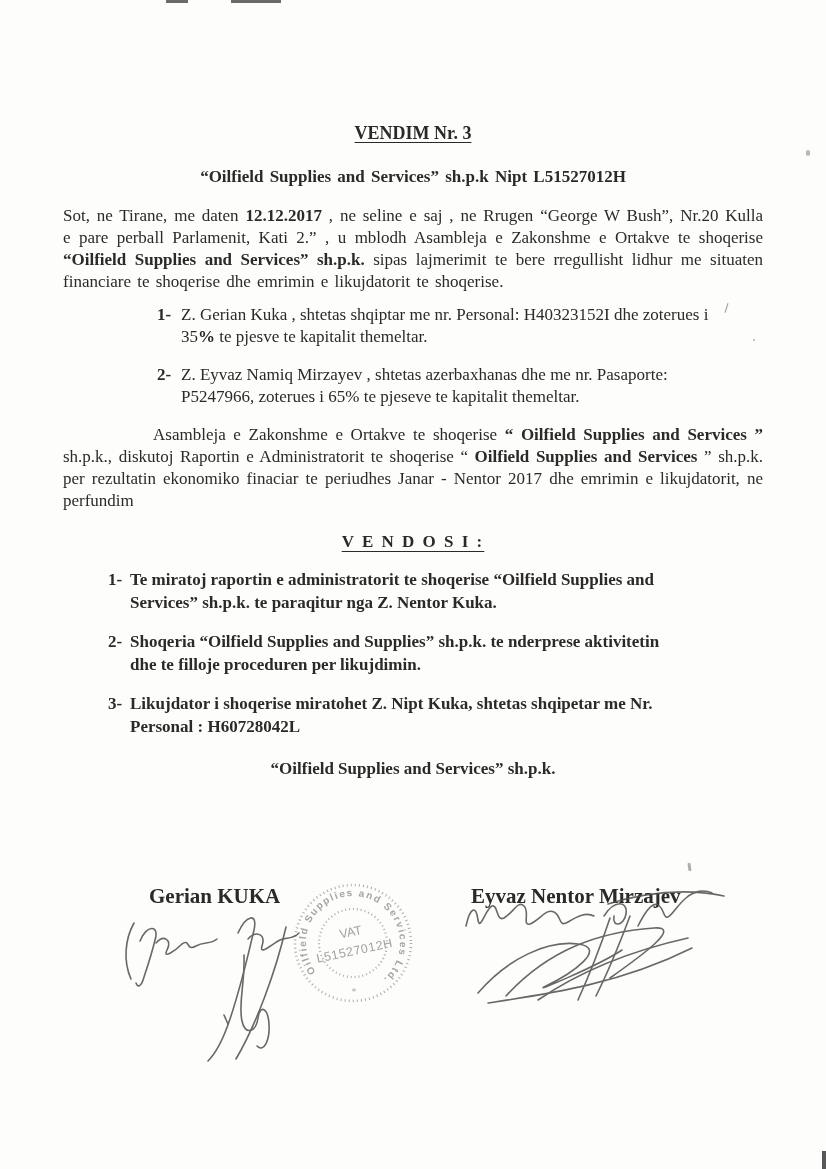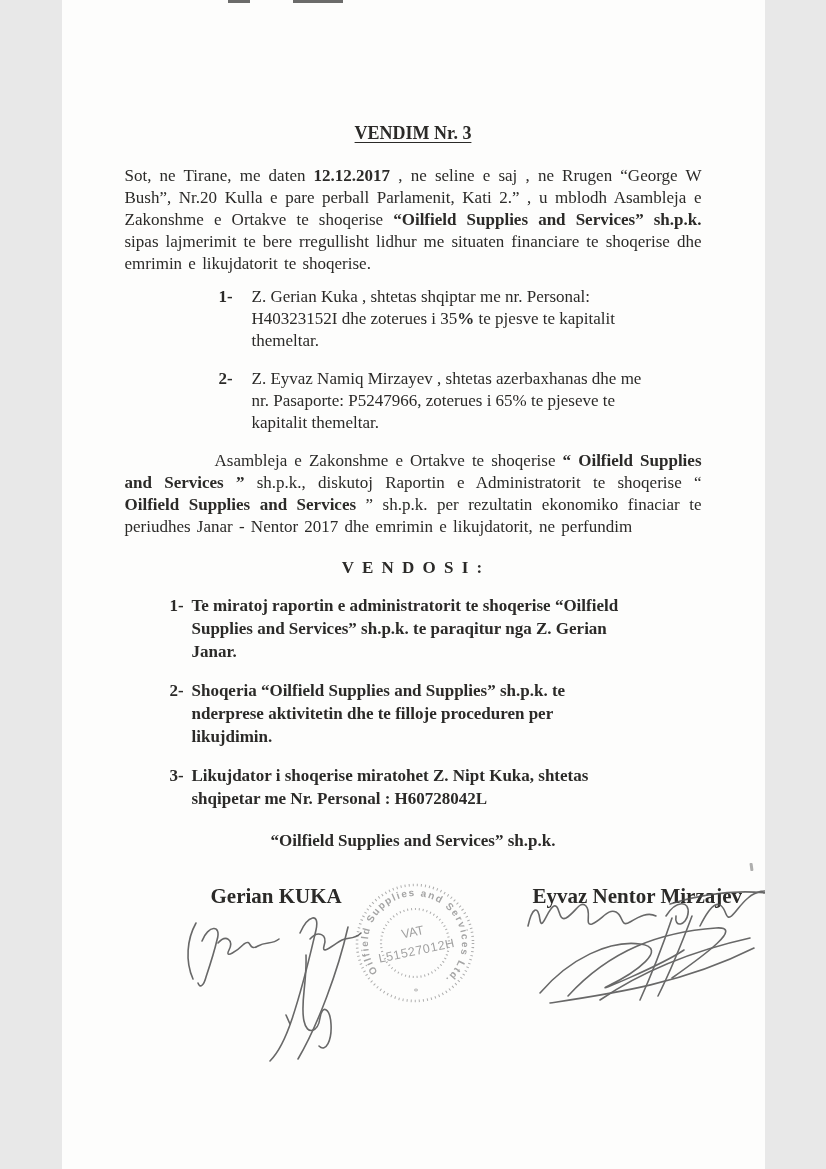--- a/index.html
+++ b/index.html
@@ -1,18 +1,18 @@
 <!DOCTYPE html>
 <html><head>
 <meta charset="utf-8">
 <style>
   html,body{margin:0;padding:0;background:#e8e8e8;}
   .page{
     position:relative;
-    width:703px;height:1169px;
+    width:826px;height:1169px;
     margin:0 auto;
     background:#fdfdfc;
     overflow:hidden;
     font-family:"Liberation Serif","DejaVu Serif",serif;
     color:#2b2a28;
   }
   .content{
     padding:123px 63px 0 63px;
     font-size:17px;
     line-height:22px;
@@ -49,34 +49,35 @@
     margin-right:50px;
   }
   .attendee{
     display:flex;
     margin-bottom:16px;
   }
   .attendee .num{
     flex:0 0 24px;
     font-weight:bold;
   }
-  .attendee .txt{flex:1;margin-left:9px;}
+  .attendee .txt{flex:1;}
   .discussion{
     margin-top:16px;
     text-align:justify;
     text-indent:90px;
     word-spacing:2px;
   }
   .vendosi{
     margin-top:19px;
     text-align:center;
     font-weight:bold;
     font-size:17px;
   }
   .vendosi span{
+    text-decoration:underline;
     text-underline-offset:4px;
     letter-spacing:2px;
   }
   .decisions{
     margin-top:15px;
     margin-left:45px;
     margin-right:78px;
     font-weight:bold;
     line-height:23px;
   }
@@ -118,20 +119,21 @@
 
 <div class="page">
 
   <div class="content">
 
     <div class="doc-title">
       <span>VENDIM Nr. 3</span>
     </div>
 
     <div class="subtitle">
+      <div class="sub2">“Oilfield Supplies and Services” sh.p.k  Nipt  L51527012H</div>
     </div>
 
     <p class="intro" style="margin:17px 0 0 0;"><span>Sot, ne Tirane, me daten </span><span class="b">12.12.2017</span><span> , ne seline e saj , ne Rrugen “George W Bush”, Nr.20 Kulla e pare perball Parlamenit, Kati 2.” , u mblodh Asambleja e Zakonshme e Ortakve te shoqerise </span><span class="b">“Oilfield Supplies and Services” sh.p.k.</span><span> sipas lajmerimit te bere rregullisht lidhur me situaten financiare te shoqerise dhe emrimin e likujdatorit te shoqerise.</span></p>
 
 
     <div class="attendees">
       <div class="attendee">
         <span class="num">1-</span>
         <div class="txt"><span>Z. Gerian Kuka , shtetas shqiptar me nr. Personal: H40323152I dhe zoterues i 35</span><span class="b">%</span><span> te pjesve te kapitalit themeltar.</span></div>
       </div>
@@ -143,21 +145,21 @@
 
     <p class="discussion" style="margin:16px 0 0 0;"><span>Asambleja e Zakonshme e Ortakve te  shoqerise </span><span class="b">“ Oilfield Supplies and Services ”</span><span> sh.p.k., diskutoj  Raportin e Administratorit te shoqerise “ </span><span class="b">Oilfield Supplies and Services</span><span> ” sh.p.k. per rezultatin ekonomiko finaciar te periudhes Janar - Nentor 2017 dhe emrimin e likujdatorit, ne perfundim</span></p>
 
     <div class="vendosi">
       <span>V E N D O S I :</span>
     </div>
 
     <div class="decisions">
       <div class="decision">
         <span class="num">1-</span>
-        <div class="txt">Te miratoj raportin e administratorit te shoqerise “Oilfield Supplies and Services” sh.p.k.  te paraqitur nga  Z. Gerian  Janar.</div>
+        <div class="txt">Te miratoj raportin e administratorit te shoqerise “Oilfield Supplies and Services” sh.p.k.  te paraqitur nga  Z. Nentor  Kuka.</div>
       </div>
       <div class="decision">
         <span class="num">2-</span>
         <div class="txt">Shoqeria “Oilfield Supplies and Supplies” sh.p.k. te nderprese aktivitetin dhe te filloje proceduren per likujdimin.</div>
       </div>
       <div class="decision">
         <span class="num">3-</span>
         <div class="txt">Likujdator i shoqerise miratohet Z. Nipt  Kuka, shtetas shqipetar me Nr. Personal : H60728042L</div>
       </div>
     </div>

